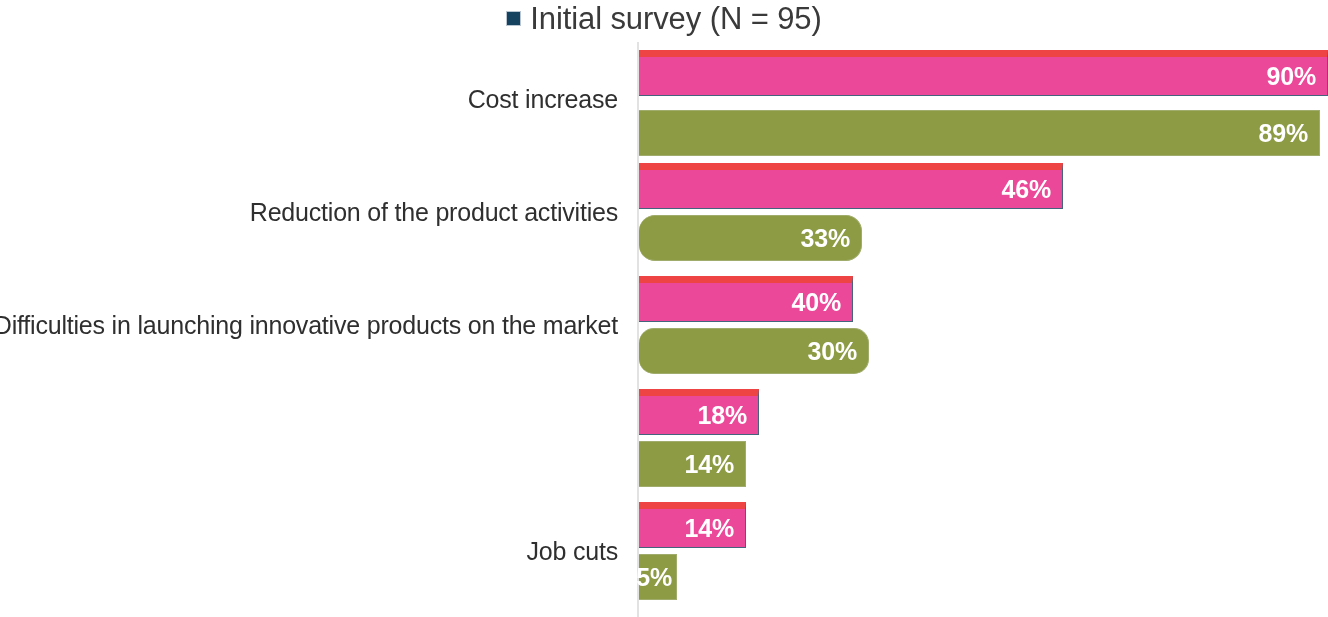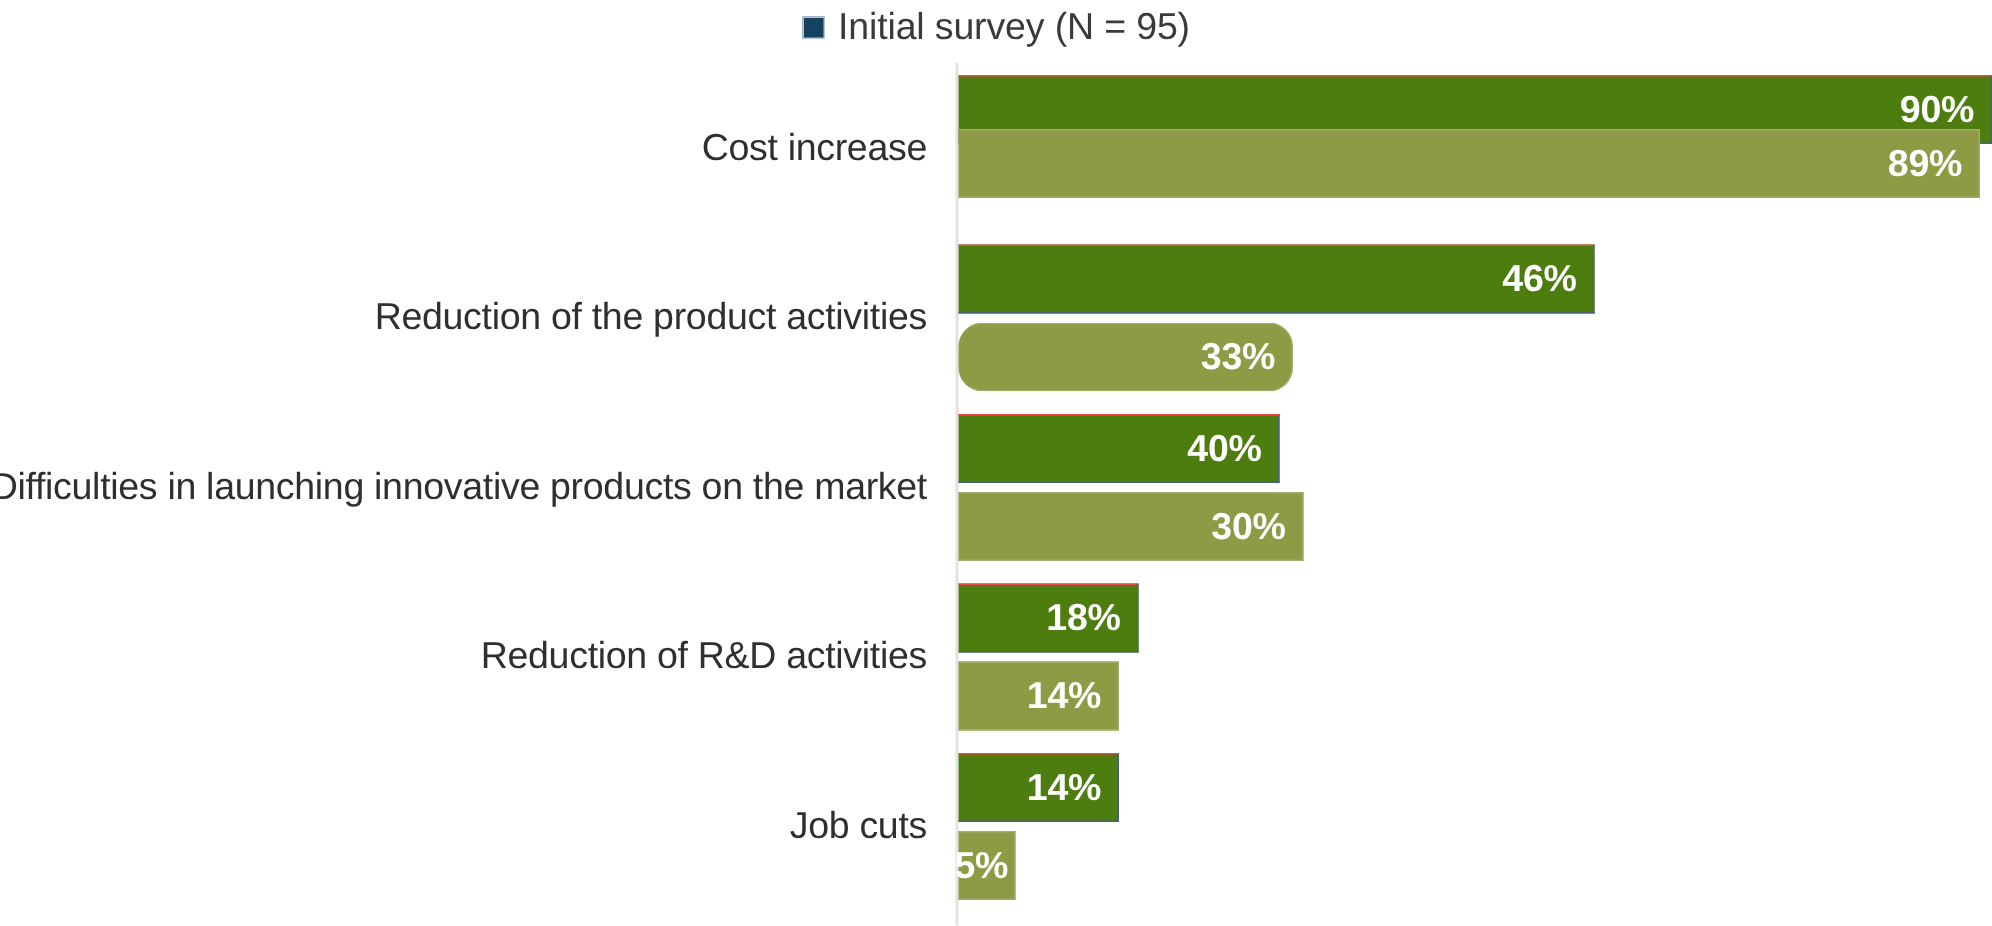--- a/index.html
+++ b/index.html
@@ -41,21 +41,21 @@
   .legend-swatch {
     width: 15px;
     height: 15px;
     box-sizing: border-box;
     border: 1px solid #c8d0d8;
     flex: 0 0 auto;
   }
   .legend-swatch.blue { background: #14425F; border-color: #b9c6d2; }
   .legend-swatch.green { background: #8C9B44; border-color: #c9d0ab; }
   .legend-label {
-    font-size: 25px;
+    font-size: 31px;
     color: #3a3a3a;
     line-height: 1;
     white-space: nowrap;
     letter-spacing: -0.1px;
   }
 
   
   .plot {
     position: absolute;
     left: 0;
@@ -93,22 +93,22 @@
     position: absolute;
     left: 639px;
     height: 46px;
     box-sizing: border-box;
     display: flex;
     align-items: center;
     justify-content: flex-end;
     overflow: visible;
   }
   .bar.blue {
-    background: #4d7c0f;
-    border-top: 1px solid #ef4444;
+    background: #ec4899;
+    border-top: 7px solid #ef4444;
     border-right: 1px solid #44637c;
     border-bottom: 1px solid #44637c;
   }
   .bar.green {
     background: #8C9B44;
     border-top: 1px solid #a0ac6b;
     border-right: 1px solid #a0ac6b;
     border-bottom: 1px solid #a0ac6b;
   }
   .bar-value {
@@ -138,44 +138,43 @@
   </div>
 
   <div class="plot">
     <div class="axis-line"></div>
     <div id="groups">
         <div class="cat-group" style="top: 14px; height: 98px;">
           <div class="cat-label">Cost increase</div>
           <div class="bar blue" style="top: 0px; width: 689px;">
             <span class="bar-value">90%</span>
           </div>
-          <div class="bar green" style="top: 36px; width: 681px;">
+          <div class="bar green" style="top: 60px; width: 681px;">
             <span class="bar-value">89%</span>
           </div>
         </div>
         <div class="cat-group" style="top: 127px; height: 98px;">
           <div class="cat-label">Reduction of the product activities</div>
           <div class="bar blue" style="top: 0px; width: 424px;">
             <span class="bar-value">46%</span>
           </div>
           <div class="bar green" style="top: 52px; width: 223px; border-radius: 16px;">
             <span class="bar-value">33%</span>
           </div>
         </div>
         <div class="cat-group" style="top: 240px; height: 98px;">
           <div class="cat-label">Difficulties in launching innovative products on the market</div>
           <div class="bar blue" style="top: 0px; width: 214px;">
             <span class="bar-value">40%</span>
           </div>
-          <div class="bar green" style="top: 52px; width: 230px;">
+          <div class="bar green" style="top: 52px; width: 230px; border-radius: 15px;">
             <span class="bar-value">30%</span>
           </div>
         </div>
         <div class="cat-group" style="top: 353px; height: 98px;">
-          <div class="cat-label">Reduction of R&amp;D activities</div>
           <div class="bar blue" style="top: 0px; width: 120px;">
             <span class="bar-value">18%</span>
           </div>
           <div class="bar green" style="top: 52px; width: 107px;">
             <span class="bar-value">14%</span>
           </div>
         </div>
         <div class="cat-group" style="top: 466px; height: 98px;">
           <div class="cat-label">Job cuts</div>
           <div class="bar blue" style="top: 0px; width: 107px;">

